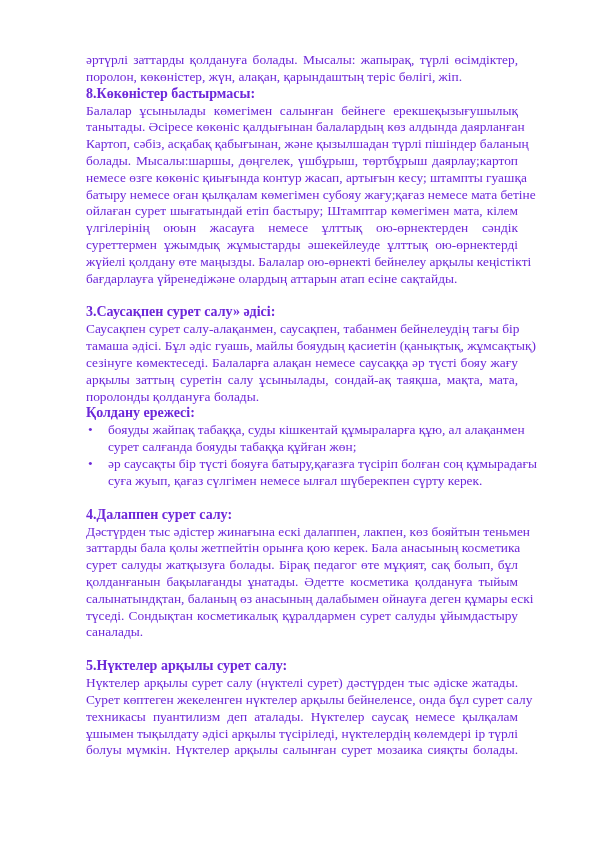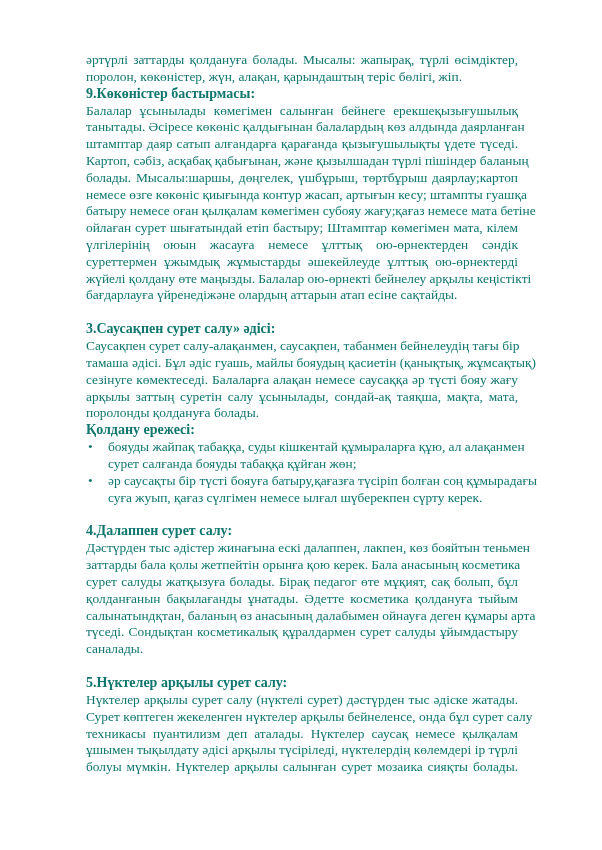--- a/index.html
+++ b/index.html
@@ -1,43 +1,42 @@
 <!DOCTYPE html>
 <html><head>
 <meta charset="utf-8">
 <style>
   html, body { margin: 0; padding: 0; background: #ffffff; }
   body { width: 602px; height: 850px; overflow: hidden; position: relative; }
   .page {
     position: absolute; left: 86px; top: 52px; width: 432px;
     font-family: "Liberation Serif", serif; font-size: 13.4px; line-height: 16.8px;
-    color: #0f766e;
+    color: #6d28d9;
   }
   .line { display: block; white-space: nowrap; text-align: justify; text-align-last: justify; height: 16.8px; }
   .line.last { text-align-last: left; }
   .h { font-weight: bold; display: block; height: 17px; font-size: 14px; }
   .gap { height: 17px; }
   .bullet-item { position: relative; padding-left: 22px; }
   .bullet-dot { position: absolute; left: 2px; top: 0; }
 </style>
 </head>
 <body>
 
 <div class="page">
 
   <div>
     <span class="line">әртүрлі заттарды қолдануға болады. Мысалы: жапырақ, түрлі өсімдіктер,</span>
     <span class="line last">поролон, көкөністер, жүн, алақан, қарындаштың теріс бөлігі, жіп.</span>
   </div>
 
   <div>
-    <span class="h">9.Көкөністер бастырмасы:</span>
+    <span class="h">8.Көкөністер бастырмасы:</span>
     <span class="line">Балалар ұсынылады көмегімен салынған бейнеге ерекшеқызығушылық</span>
     <span class="line">танытады. Әсіресе көкөніс қалдығынан балалардың көз алдында даярланған</span>
-    <span class="line">штамптар даяр сатып алғандарға қарағанда қызығушылықты үдете түседі.</span>
     <span class="line">Картоп, сәбіз, асқабақ қабығынан, және қызылшадан түрлі пішіндер баланың</span>
     <span class="line">болады. Мысалы:шаршы, дөңгелек, үшбұрыш, төртбұрыш даярлау;картоп</span>
     <span class="line">немесе өзге көкөніс қиығында контур жасап, артығын кесу; штампты гуашқа</span>
     <span class="line">батыру немесе оған қылқалам көмегімен субояу жағу;қағаз немесе мата бетіне</span>
     <span class="line">ойлаған сурет шығатындай етіп бастыру;  Штамптар көмегімен мата, кілем</span>
     <span class="line">үлгілерінің  оюын жасауға немесе ұлттық ою-өрнектерден   сәндік</span>
     <span class="line">суреттермен ұжымдық жұмыстарды әшекейлеуде  ұлттық ою-өрнектерді</span>
     <span class="line">жүйелі қолдану өте маңызды. Балалар ою-өрнекті бейнелеу арқылы кеңістікті</span>
     <span class="line last">бағдарлауға үйренедіжәне олардың аттарын атап есіне сақтайды.</span>
   </div>
@@ -65,21 +64,21 @@
   </div>
 
   <div class="gap"></div>
 
   <div>
     <span class="h">4.Далаппен сурет салу:</span>
     <span class="line">Дәстүрден тыс әдістер жинағына ескі далаппен, лакпен, көз бояйтын теньмен</span>
     <span class="line">заттарды  бала қолы жетпейтін орынға қою керек. Бала анасының косметика</span>
     <span class="line">сурет салуды  жатқызуға болады. Бірақ педагог өте мұқият, сақ болып, бұл</span>
     <span class="line">қолданғанын  бақылағанды ұнатады. Әдетте косметика қолдануға тыйым</span>
-    <span class="line">салынатындқтан, баланың өз анасының  далабымен ойнауға деген құмары арта</span>
+    <span class="line">салынатындқтан, баланың өз анасының  далабымен ойнауға деген құмары ескі</span>
     <span class="line">түседі. Сондықтан косметикалық құралдармен  сурет салуды  ұйымдастыру</span>
     <span class="line last">саналады.</span>
   </div>
 
   <div class="gap"></div>
 
   <div>
     <span class="h">5.Нүктелер арқылы сурет салу:</span>
     <span class="line">Нүктелер арқылы сурет салу (нүктелі сурет)  дәстүрден тыс әдіске жатады.</span>
     <span class="line">Сурет көптеген жекеленген нүктелер арқылы бейнеленсе, онда бұл сурет салу</span>

